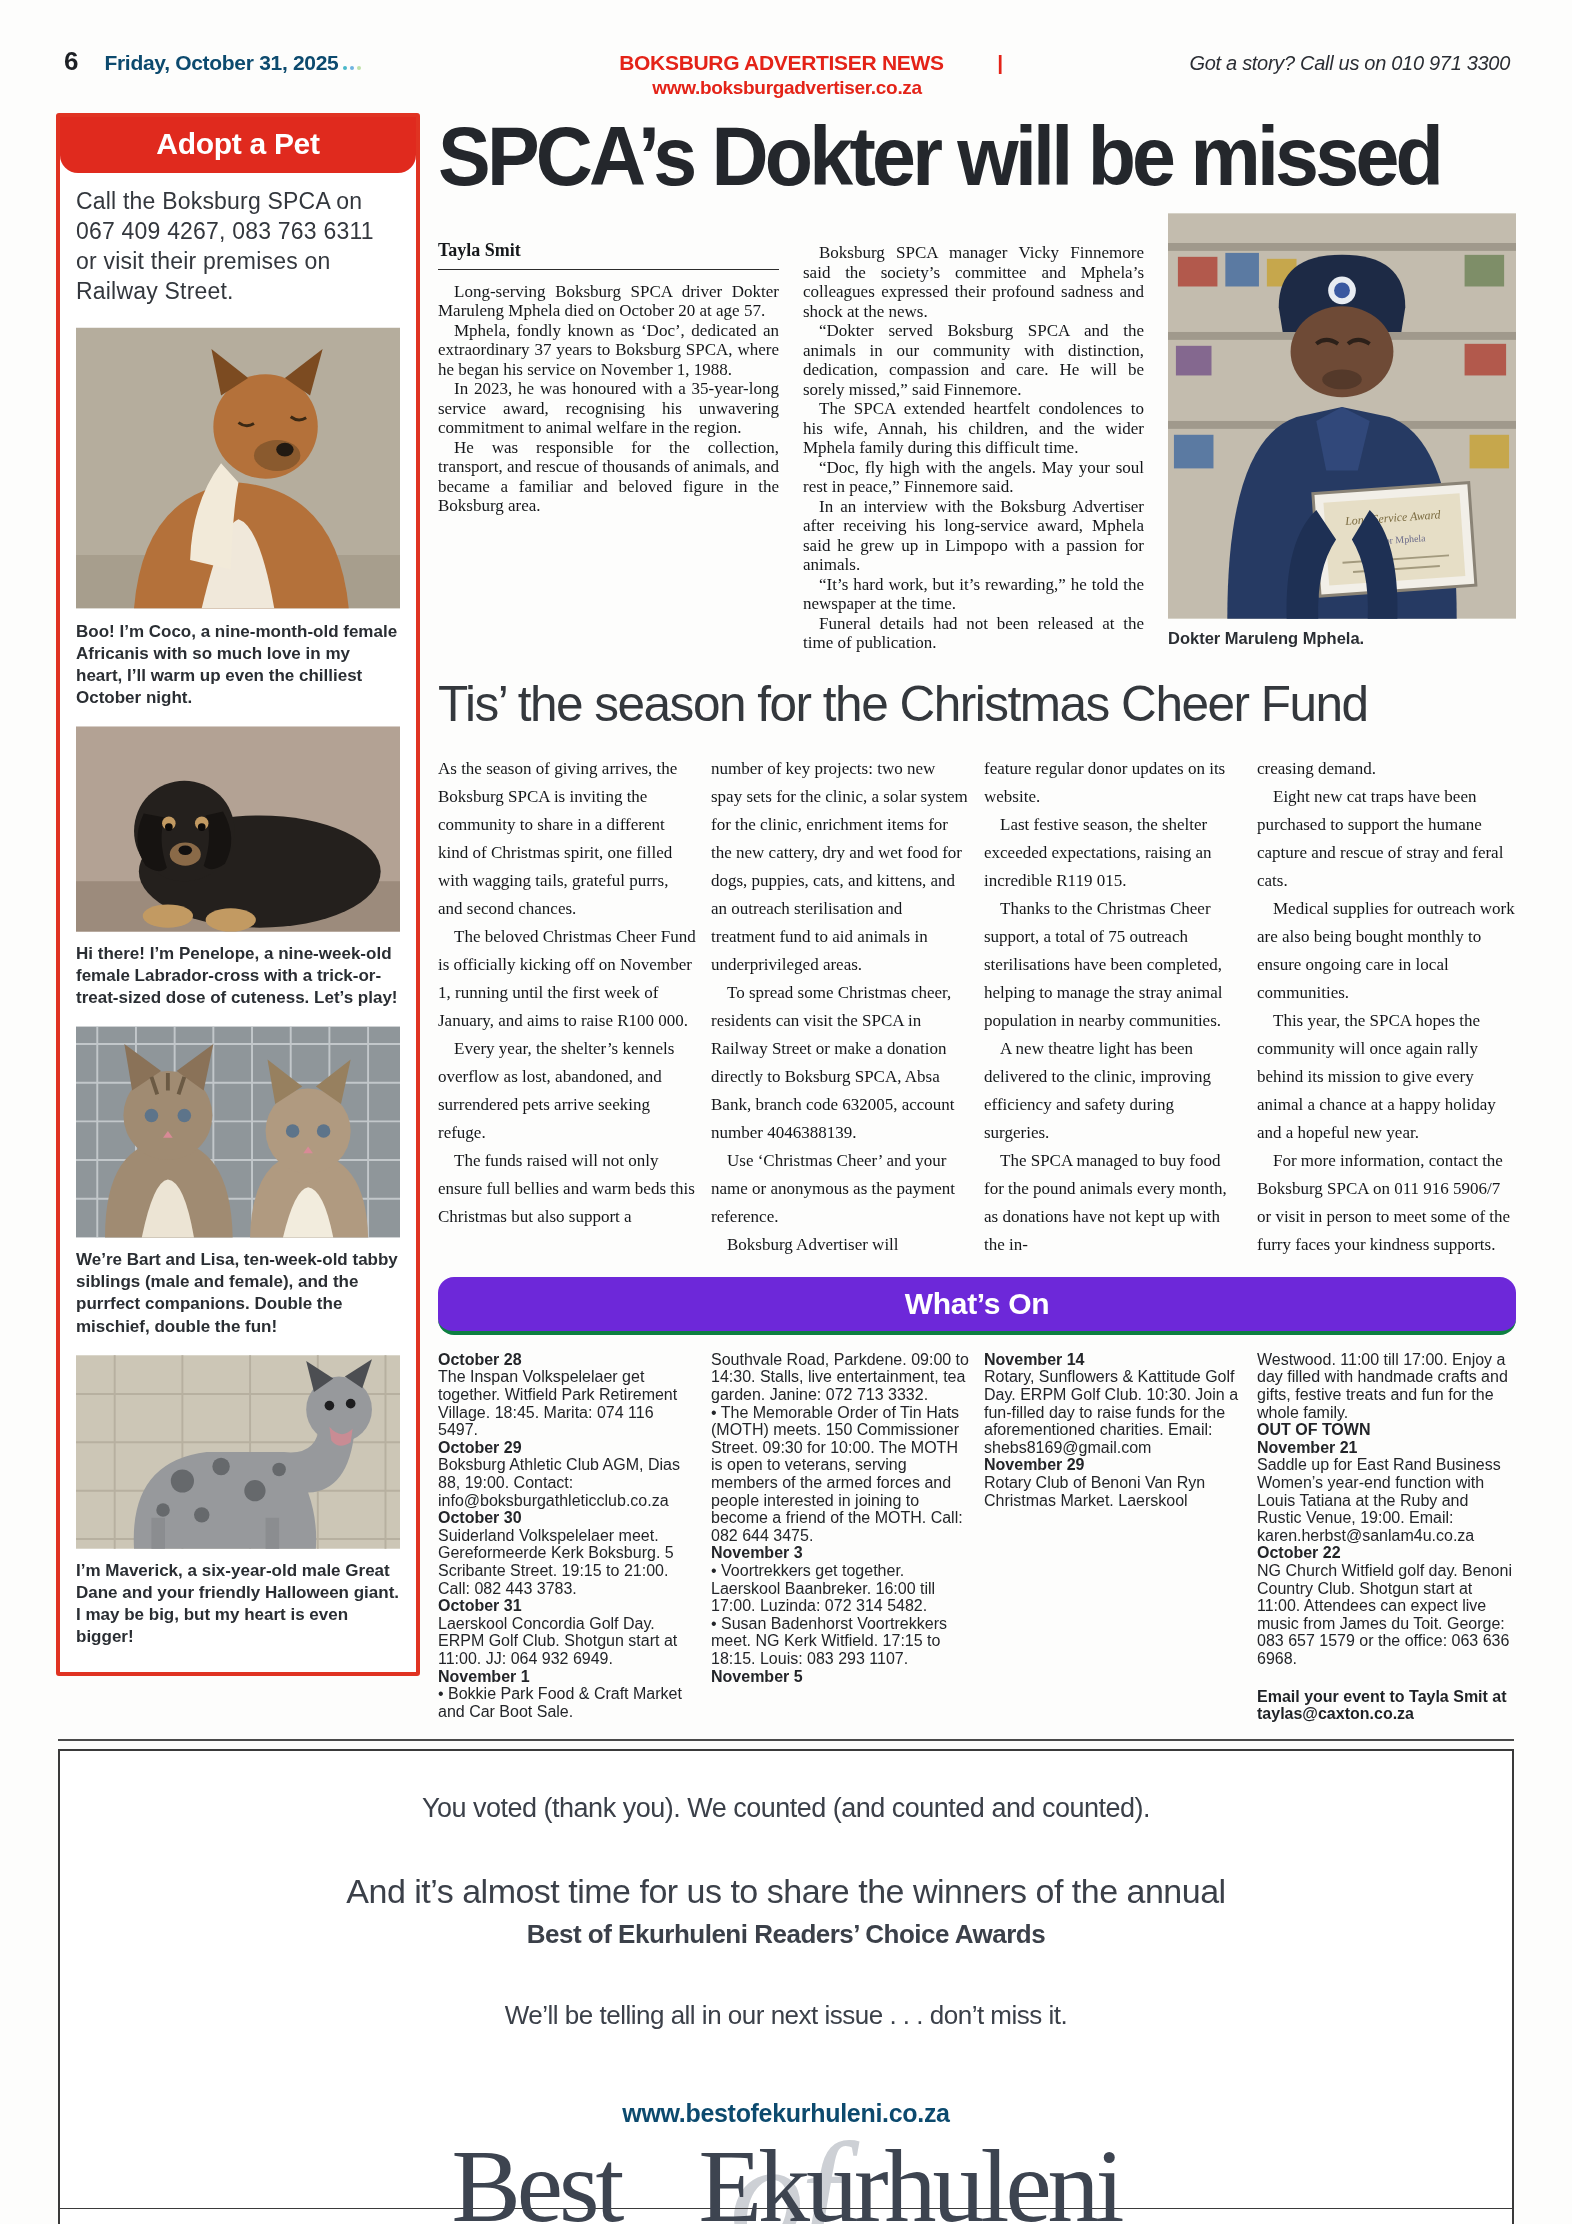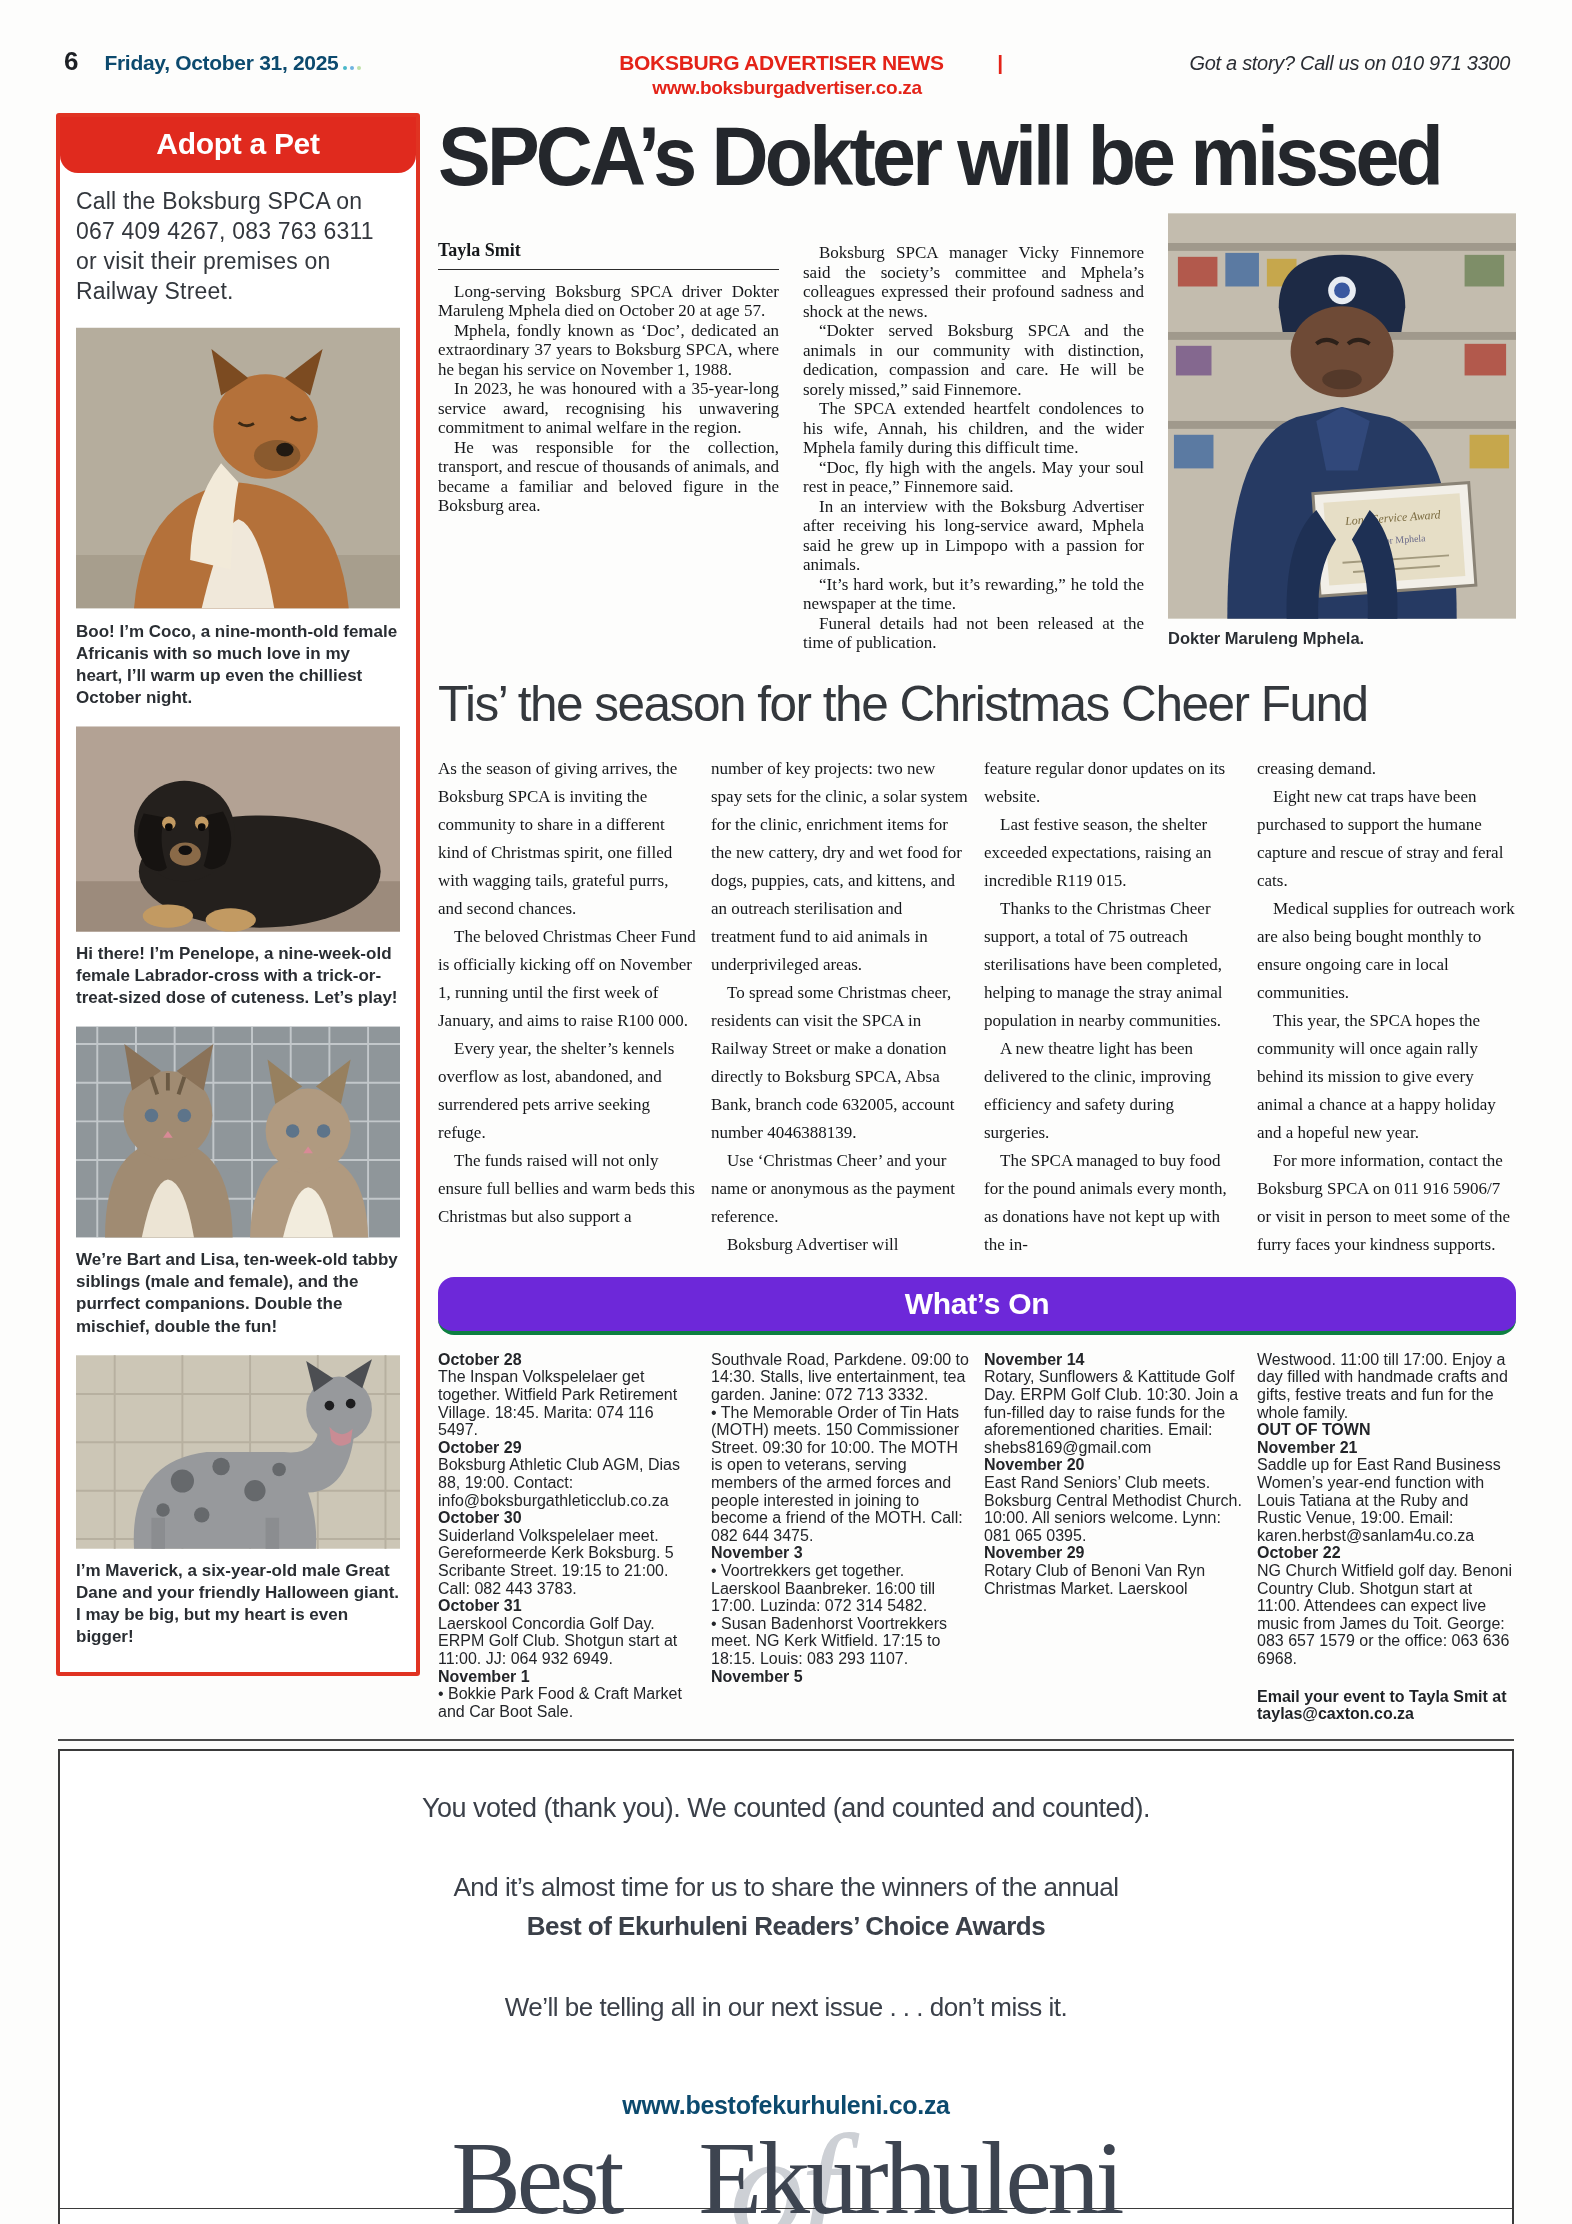--- a/index.html
+++ b/index.html
@@ -64,21 +64,21 @@
   .wo-bar span { color:#fff; font-size:30px; font-weight:bold; letter-spacing:-0.3px; }
   .wo-row { display:flex; gap:14px; }
   .wcol { flex:1; font-size:16px; line-height:17.6px; color:#232529; }
   .ev-h { display:block; font-weight:bold; }
   .ev-t { }
   .wo-footer { font-weight:bold; margin-top:20px; font-size:16px; line-height:17.6px; color:#1f2226; }
   
   .ad-wrap { margin:16px 58px 0; border-top:2.5px solid #4a4a4a; padding-top:8px; }
   .ad-box { border:2px solid #3a3a3a; background:#fff; height:540px; text-align:center; padding-top:42px; position:relative; color:#3b4049; }
   .ad-l1 { font-size:27px; letter-spacing:-0.5px; }
-  .ad-l2 { font-size:26px; letter-spacing:-0.5px; margin-top:48px; }
+  .ad-l2 { font-size:34px; letter-spacing:-0.5px; margin-top:48px; }
   .ad-l3 { font-size:26px; font-weight:bold; letter-spacing:-0.5px; margin-top:8px; }
   .ad-l4 { font-size:26px; letter-spacing:-0.5px; margin-top:50px; }
   .ad-url { font-size:25px; font-weight:bold; letter-spacing:-0.3px; margin-top:68px; color:#0c4a6e; }
   .logo { position:relative; margin-top:6px; height:128px; font-family:"Liberation Serif", serif; color:#3d4450; }
   .logo-line { font-size:104px; letter-spacing:-4px; line-height:1; display:inline-block; position:relative; }
   .logo-of {
     position:absolute; top:-14px; left:278px; font-size:150px; font-style:italic;
     color:#cdd0d5; z-index:0; font-family:"Liberation Serif", serif;
   }
   .logo-best, .logo-eku { position:relative; z-index:1; }
@@ -323,21 +323,20 @@
             <div class="event"><span class="ev-t">Southvale Road, Parkdene. 09:00 to 14:30. Stalls, live entertainment, tea garden. Janine: 072 713 3332.</span></div>
             <div class="event"><span class="ev-t">• The Memorable Order of Tin Hats (MOTH) meets. 150 Commissioner Street. 09:30 for 10:00. The MOTH is open to veterans, serving members of the armed forces and people interested in joining to become a friend of the MOTH. Call: 082 644 3475.</span></div>
             <div class="event"><span class="ev-h">November 3</span><span class="ev-t">• Voortrekkers get together. Laerskool Baanbreker. 16:00 till 17:00. Luzinda: 072 314 5482.</span></div>
             <div class="event"><span class="ev-t">• Susan Badenhorst Voortrekkers meet. NG Kerk Witfield. 17:15 to 18:15. Louis: 083 293 1107.</span></div>
             <div class="event">
               <span class="ev-h">November 5</span>
             </div>
           </div>
         <div class="wcol">
             <div class="event"><span class="ev-h">November 14</span><span class="ev-t">Rotary, Sunflowers &amp; Kattitude Golf Day. ERPM Golf Club. 10:30. Join a fun-filled day to raise funds for the aforementioned charities. Email: shebs8169@gmail.com</span></div>
-            <div class="event"><span class="ev-h">November 20</span><span class="ev-t">East Rand Seniors’ Club meets. Boksburg Central Methodist Church. 10:00. All seniors welcome. Lynn: 081 065 0395.</span></div>
             <div class="event"><span class="ev-h">November 29</span><span class="ev-t">Rotary Club of Benoni Van Ryn Christmas Market. Laerskool</span></div>
           </div>
         <div class="wcol">
           <div>
               <div class="event"><span class="ev-t">Westwood. 11:00 till 17:00. Enjoy a day filled with handmade crafts and gifts, festive treats and fun for the whole family.</span></div>
               <div class="event">
                 <span class="ev-h">OUT OF TOWN</span>
               </div>
               <div class="event"><span class="ev-h">November 21</span><span class="ev-t">Saddle up for East Rand Business Women’s year-end function with Louis Tatiana at the Ruby and Rustic Venue, 19:00. Email: karen.herbst@sanlam4u.co.za</span></div>
               <div class="event"><span class="ev-h">October 22</span><span class="ev-t">NG Church Witfield golf day. Benoni Country Club. Shotgun start at 11:00. Attendees can expect live music from James du Toit. George: 083 657 1579 or the office: 063 636 6968.</span></div>

